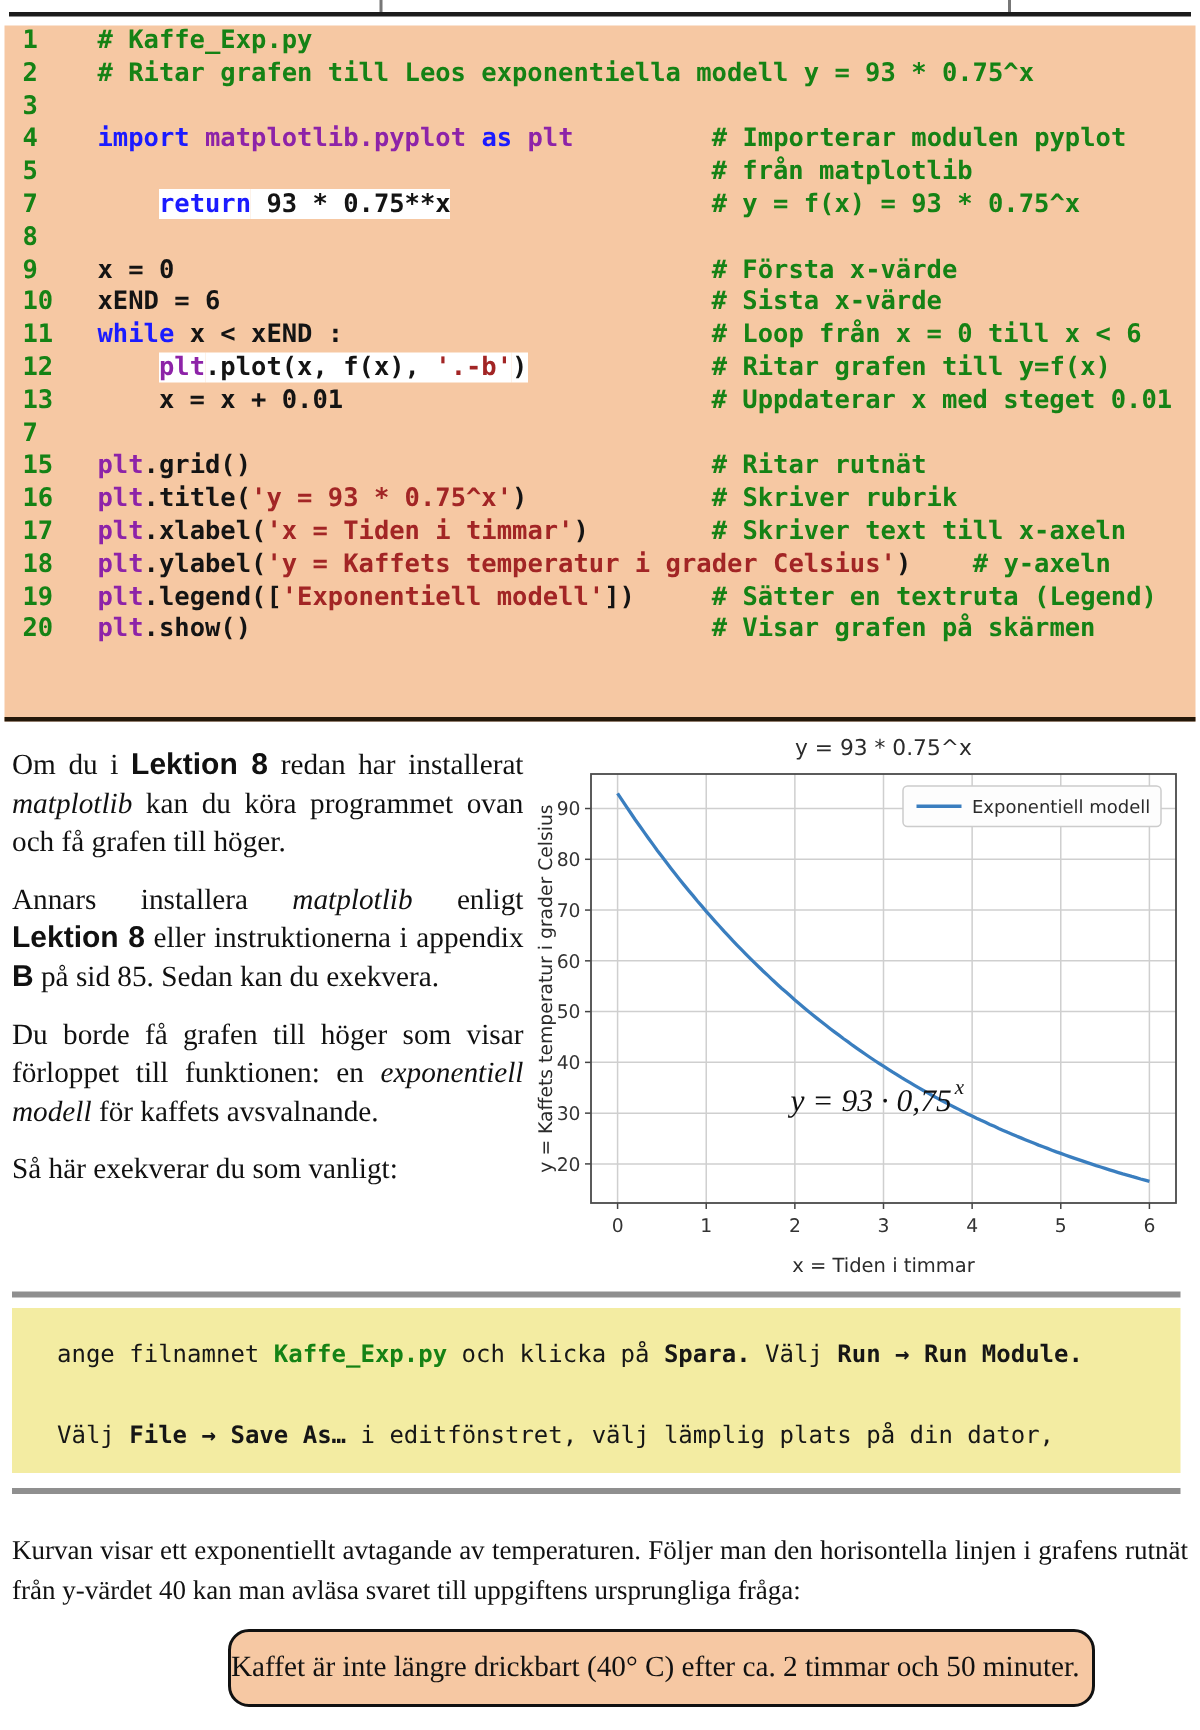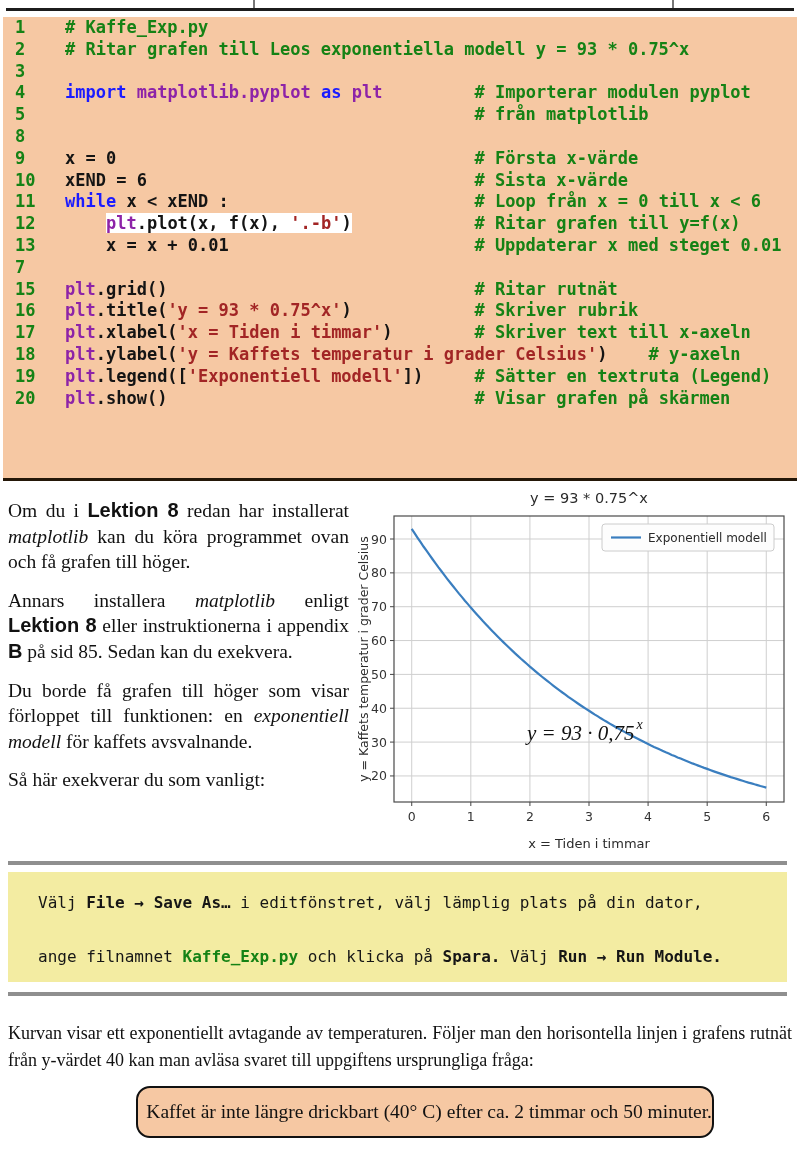--- a/index.html
+++ b/index.html
@@ -46,39 +46,40 @@
   }
   .instruction-box .boxline{line-height:21px;white-space:pre;}
   .instruction-box .boxline + .boxline{margin-top:33px;}
   .run-b{font-weight:bold;}
   .run-g{font-weight:bold;color:var(--filename_green);}
 
   
   .conclusion{position:absolute;left:8px;top:1020px;width:784px;
     font-size:18px;line-height:26.5px;text-align:justify;}
   .answer-box{
-    position:absolute;left:136px;top:1086px;width:578px;height:52px;
+    position:absolute;left:152px;top:1086px;width:578px;height:52px;
     background:var(--answer_bg);border:2.5px solid #111;border-radius:14px;
-    box-sizing:border-box;display:flex;align-items:center;justify-content:flex-end;
+    box-sizing:border-box;display:flex;align-items:center;justify-content:flex-start;
     font-size:19.5px;
   }
 </style>
 </head>
 <body>
 
 <div class="top-tick tick-l"></div>
 <div class="top-tick tick-r"></div>
 <div class="top-rule"></div>
 
 <div class="code-block" id="code-lines">
     <div class="code-line"><span class="ln">1</span><span class="seg-c"># Kaffe_Exp.py</span></div>
     <div class="code-line"><span class="ln">2</span><span class="seg-c"># Ritar grafen till Leos exponentiella modell y = 93 * 0.75^x</span></div>
     <div class="code-line"><span class="ln">3</span></div>
     <div class="code-line"><span class="ln">4</span><span class="seg-k">import</span><span class="seg-p"> </span><span class="seg-m">matplotlib.pyplot</span><span class="seg-p"> </span><span class="seg-k">as</span><span class="seg-p"> </span><span class="seg-m">plt</span><span class="seg-p">         </span><span class="seg-c"># Importerar modulen pyplot</span></div>
     <div class="code-line"><span class="ln">5</span><span class="seg-p">                                        </span><span class="seg-c"># från matplotlib</span></div>
+    <div class="code-line"><span class="ln">7</span><span class="seg-p">    </span><span class="seg-k hl">return</span><span class="seg-p hl"> 93 * 0.75**x</span><span class="seg-p">                 </span><span class="seg-c"># y = f(x) = 93 * 0.75^x</span></div>
     <div class="code-line"><span class="ln">8</span></div>
     <div class="code-line"><span class="ln">9</span><span class="seg-p">x = 0</span><span class="seg-p">                                   </span><span class="seg-c"># Första x-värde</span></div>
     <div class="code-line"><span class="ln">10</span><span class="seg-p">xEND = 6</span><span class="seg-p">                                </span><span class="seg-c"># Sista x-värde</span></div>
     <div class="code-line"><span class="ln">11</span><span class="seg-k">while</span><span class="seg-p"> x &lt; xEND :</span><span class="seg-p">                        </span><span class="seg-c"># Loop från x = 0 till x &lt; 6</span></div>
     <div class="code-line"><span class="ln">12</span><span class="seg-p">    </span><span class="seg-m hl">plt</span><span class="seg-p hl">.plot(x, f(x), </span><span class="seg-s hl">'.-b'</span><span class="seg-p hl">)</span><span class="seg-p">            </span><span class="seg-c"># Ritar grafen till y=f(x)</span></div>
     <div class="code-line"><span class="ln">13</span><span class="seg-p">    x = x + 0.01</span><span class="seg-p">                        </span><span class="seg-c"># Uppdaterar x med steget 0.01</span></div>
     <div class="code-line"><span class="ln">7</span></div>
     <div class="code-line"><span class="ln">15</span><span class="seg-m">plt</span><span class="seg-p">.grid()</span><span class="seg-p">                              </span><span class="seg-c"># Ritar rutnät</span></div>
     <div class="code-line"><span class="ln">16</span><span class="seg-m">plt</span><span class="seg-p">.title(</span><span class="seg-s">'y = 93 * 0.75^x'</span><span class="seg-p">)</span><span class="seg-p">            </span><span class="seg-c"># Skriver rubrik</span></div>
     <div class="code-line"><span class="ln">17</span><span class="seg-m">plt</span><span class="seg-p">.xlabel(</span><span class="seg-s">'x = Tiden i timmar'</span><span class="seg-p">)</span><span class="seg-p">        </span><span class="seg-c"># Skriver text till x-axeln</span></div>
@@ -149,21 +150,21 @@
       <rect x="246" y="36" width="172" height="27" fill="#fdfdfd" stroke="#cccccc" stroke-width="1" rx="3"></rect>
       <line x1="255" y1="49.5" x2="285" y2="49.5" stroke="#3a7ebf" stroke-width="2.2"></line>
       <text x="292" y="54" font-family="DejaVu Sans, sans-serif" font-size="12" fill="#2a2a2a">Exponentiell modell</text>
       <text x="170.95454545454547" y="252.4" font-family="Liberation Serif, serif" font-style="italic" font-size="21" fill="#111">y = 93 · 0,75<tspan dy="-11" dx="2" font-size="14">x</tspan></text>
     </svg></div>
 
 <div class="divider div-top"></div>
 <div class="divider div-bot"></div>
 
 <div class="instruction-box" id="instruction">
+    <div class="boxline"><span>ange filnamnet </span><span class="run-g">Kaffe_Exp.py</span><span> och klicka på </span><span class="run-b">Spara.</span><span> Välj </span><span class="run-b">Run</span><span> </span><span class="run-b">→</span><span> </span><span class="run-b">Run Module.</span></div>
     <div class="boxline"><span>Välj </span><span class="run-b">File</span><span> </span><span class="run-b">→</span><span> </span><span class="run-b">Save As…</span><span> i editfönstret, välj lämplig plats på din dator,</span></div>
-    <div class="boxline"><span>ange filnamnet </span><span class="run-g">Kaffe_Exp.py</span><span> och klicka på </span><span class="run-b">Spara.</span><span> Välj </span><span class="run-b">Run</span><span> </span><span class="run-b">→</span><span> </span><span class="run-b">Run Module.</span></div>
   </div>
 
 <div class="conclusion">Kurvan visar ett exponentiellt avtagande av temperaturen. Följer man den horisontella linjen i grafens rutnät från y-värdet 40 kan man avläsa svaret till uppgiftens ursprungliga fråga:</div>
 
 <div class="answer-box">
   <span>Kaffet är inte längre drickbart (40° C) efter ca. 2 timmar och 50 minuter.</span>
 </div>
 
 </body></html>

